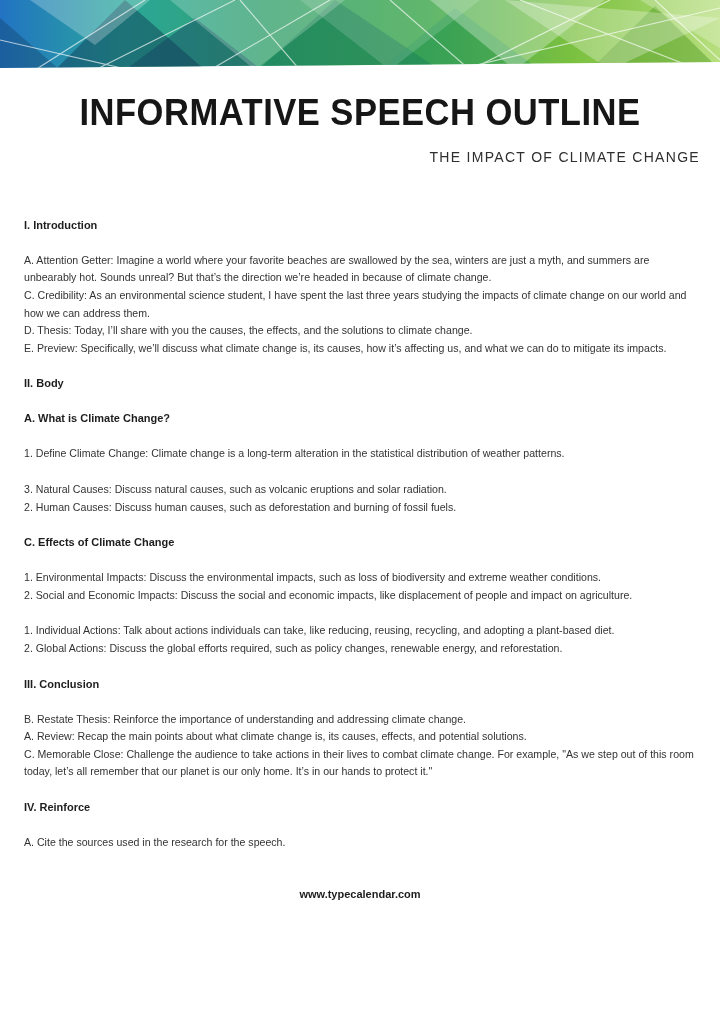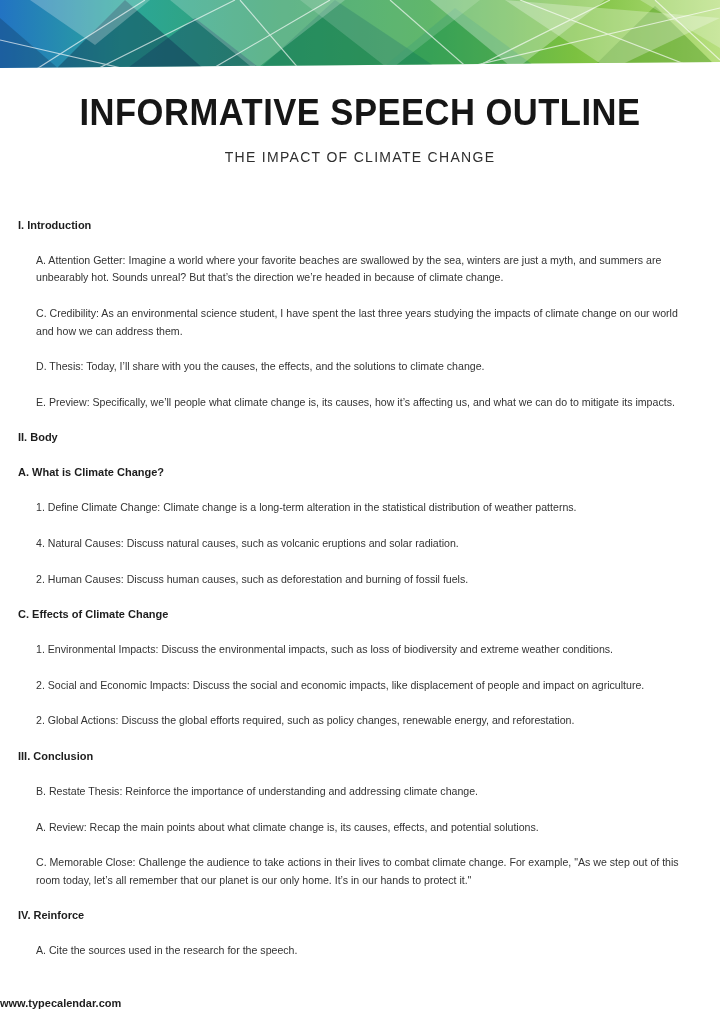--- a/index.html
+++ b/index.html
@@ -36,57 +36,57 @@
     line-height: 1.05;
     font-weight: 700;
     letter-spacing: 0.5px;
     color: #161616;
     transform: scaleX(0.96);
     transform-origin: center;
     white-space: nowrap;
   }
   h2.doc-subtitle {
     margin: 17px 20px 0;
-    text-align: center;
+    text-align: right;
     font-size: 14px;
     font-weight: 400;
     letter-spacing: 1.3px;
     color: #2e2e2e;
   }
 
   
   main.outline {
-    padding: 0 18px;
+    padding: 0 24px;
   }
   section.outline-section:first-of-type h3 {
     margin-top: 52px;
   }
   h3.section-heading {
     margin: 0 0 18px;
     font-size: 11px;
     line-height: 17px;
     font-weight: 700;
     color: #1d1d1d;
   }
   .section-items {
     margin: 0 0 18px;
   }
   .section-items p {
-    margin: 18px;
+    margin: 0;
     font-size: 10.6px;
     line-height: 17.6px;
     font-weight: 400;
     color: #333333;
     max-width: 680px;
   }
 
   
   footer.doc-footer {
     margin-top: 37px;
-    text-align: left;
+    text-align: center;
   }
   footer.doc-footer p {
     margin: 0;
     font-size: 11px;
     font-weight: 700;
     color: #1d1d1d;
   }
 </style>
 </head>
 <body>
@@ -138,52 +138,53 @@
 <h2 class="doc-subtitle">THE IMPACT OF CLIMATE CHANGE</h2>
 
 <main class="outline">
 
   <section class="outline-section">
     <h3 class="section-heading">I. Introduction</h3>
     <div class="section-items">
       <p>A. Attention Getter: Imagine a world where your favorite beaches are swallowed by the sea, winters are just a myth, and summers are unbearably hot. Sounds unreal? But that’s the direction we’re headed in because of climate change.</p>
       <p>C. Credibility: As an environmental science student, I have spent the last three years studying the impacts of climate change on our world and how we can address them.</p>
       <p>D. Thesis: Today, I’ll share with you the causes, the effects, and the solutions to climate change.</p>
-      <p>E. Preview: Specifically, we’ll people what climate change is, its causes, how it’s affecting us, and what we can do to mitigate its impacts.</p>
+      <p>E. Preview: Specifically, we’ll discuss what climate change is, its causes, how it’s affecting us, and what we can do to mitigate its impacts.</p>
     </div>
   </section>
 
   <section class="outline-section">
     <h3 class="section-heading">II. Body</h3>
   </section>
 
   <section class="outline-section">
     <h3 class="section-heading">A. What is Climate Change?</h3>
     <div class="section-items">
       <p>1. Define Climate Change: Climate change is a long-term alteration in the statistical distribution of weather patterns.</p>
     </div>
   </section>
 
   <section class="outline-section">
     <div class="section-items">
-      <p>4. Natural Causes: Discuss natural causes, such as volcanic eruptions and solar radiation.</p>
+      <p>3. Natural Causes: Discuss natural causes, such as volcanic eruptions and solar radiation.</p>
       <p>2. Human Causes: Discuss human causes, such as deforestation and burning of fossil fuels.</p>
     </div>
   </section>
 
   <section class="outline-section">
     <h3 class="section-heading">C. Effects of Climate Change</h3>
     <div class="section-items">
       <p>1. Environmental Impacts: Discuss the environmental impacts, such as loss of biodiversity and extreme weather conditions.</p>
       <p>2. Social and Economic Impacts: Discuss the social and economic impacts, like displacement of people and impact on agriculture.</p>
     </div>
   </section>
 
   <section class="outline-section">
     <div class="section-items">
+      <p>1. Individual Actions: Talk about actions individuals can take, like reducing, reusing, recycling, and adopting a plant-based diet.</p>
       <p>2. Global Actions: Discuss the global efforts required, such as policy changes, renewable energy, and reforestation.</p>
     </div>
   </section>
 
   <section class="outline-section">
     <h3 class="section-heading">III. Conclusion</h3>
     <div class="section-items">
       <p>B. Restate Thesis: Reinforce the importance of understanding and addressing climate change.</p>
       <p>A. Review: Recap the main points about what climate change is, its causes, effects, and potential solutions.</p>
       <p>C. Memorable Close: Challenge the audience to take actions in their lives to combat climate change. For example, "As we step out of this room today, let’s all remember that our planet is our only home. It’s in our hands to protect it."</p>

